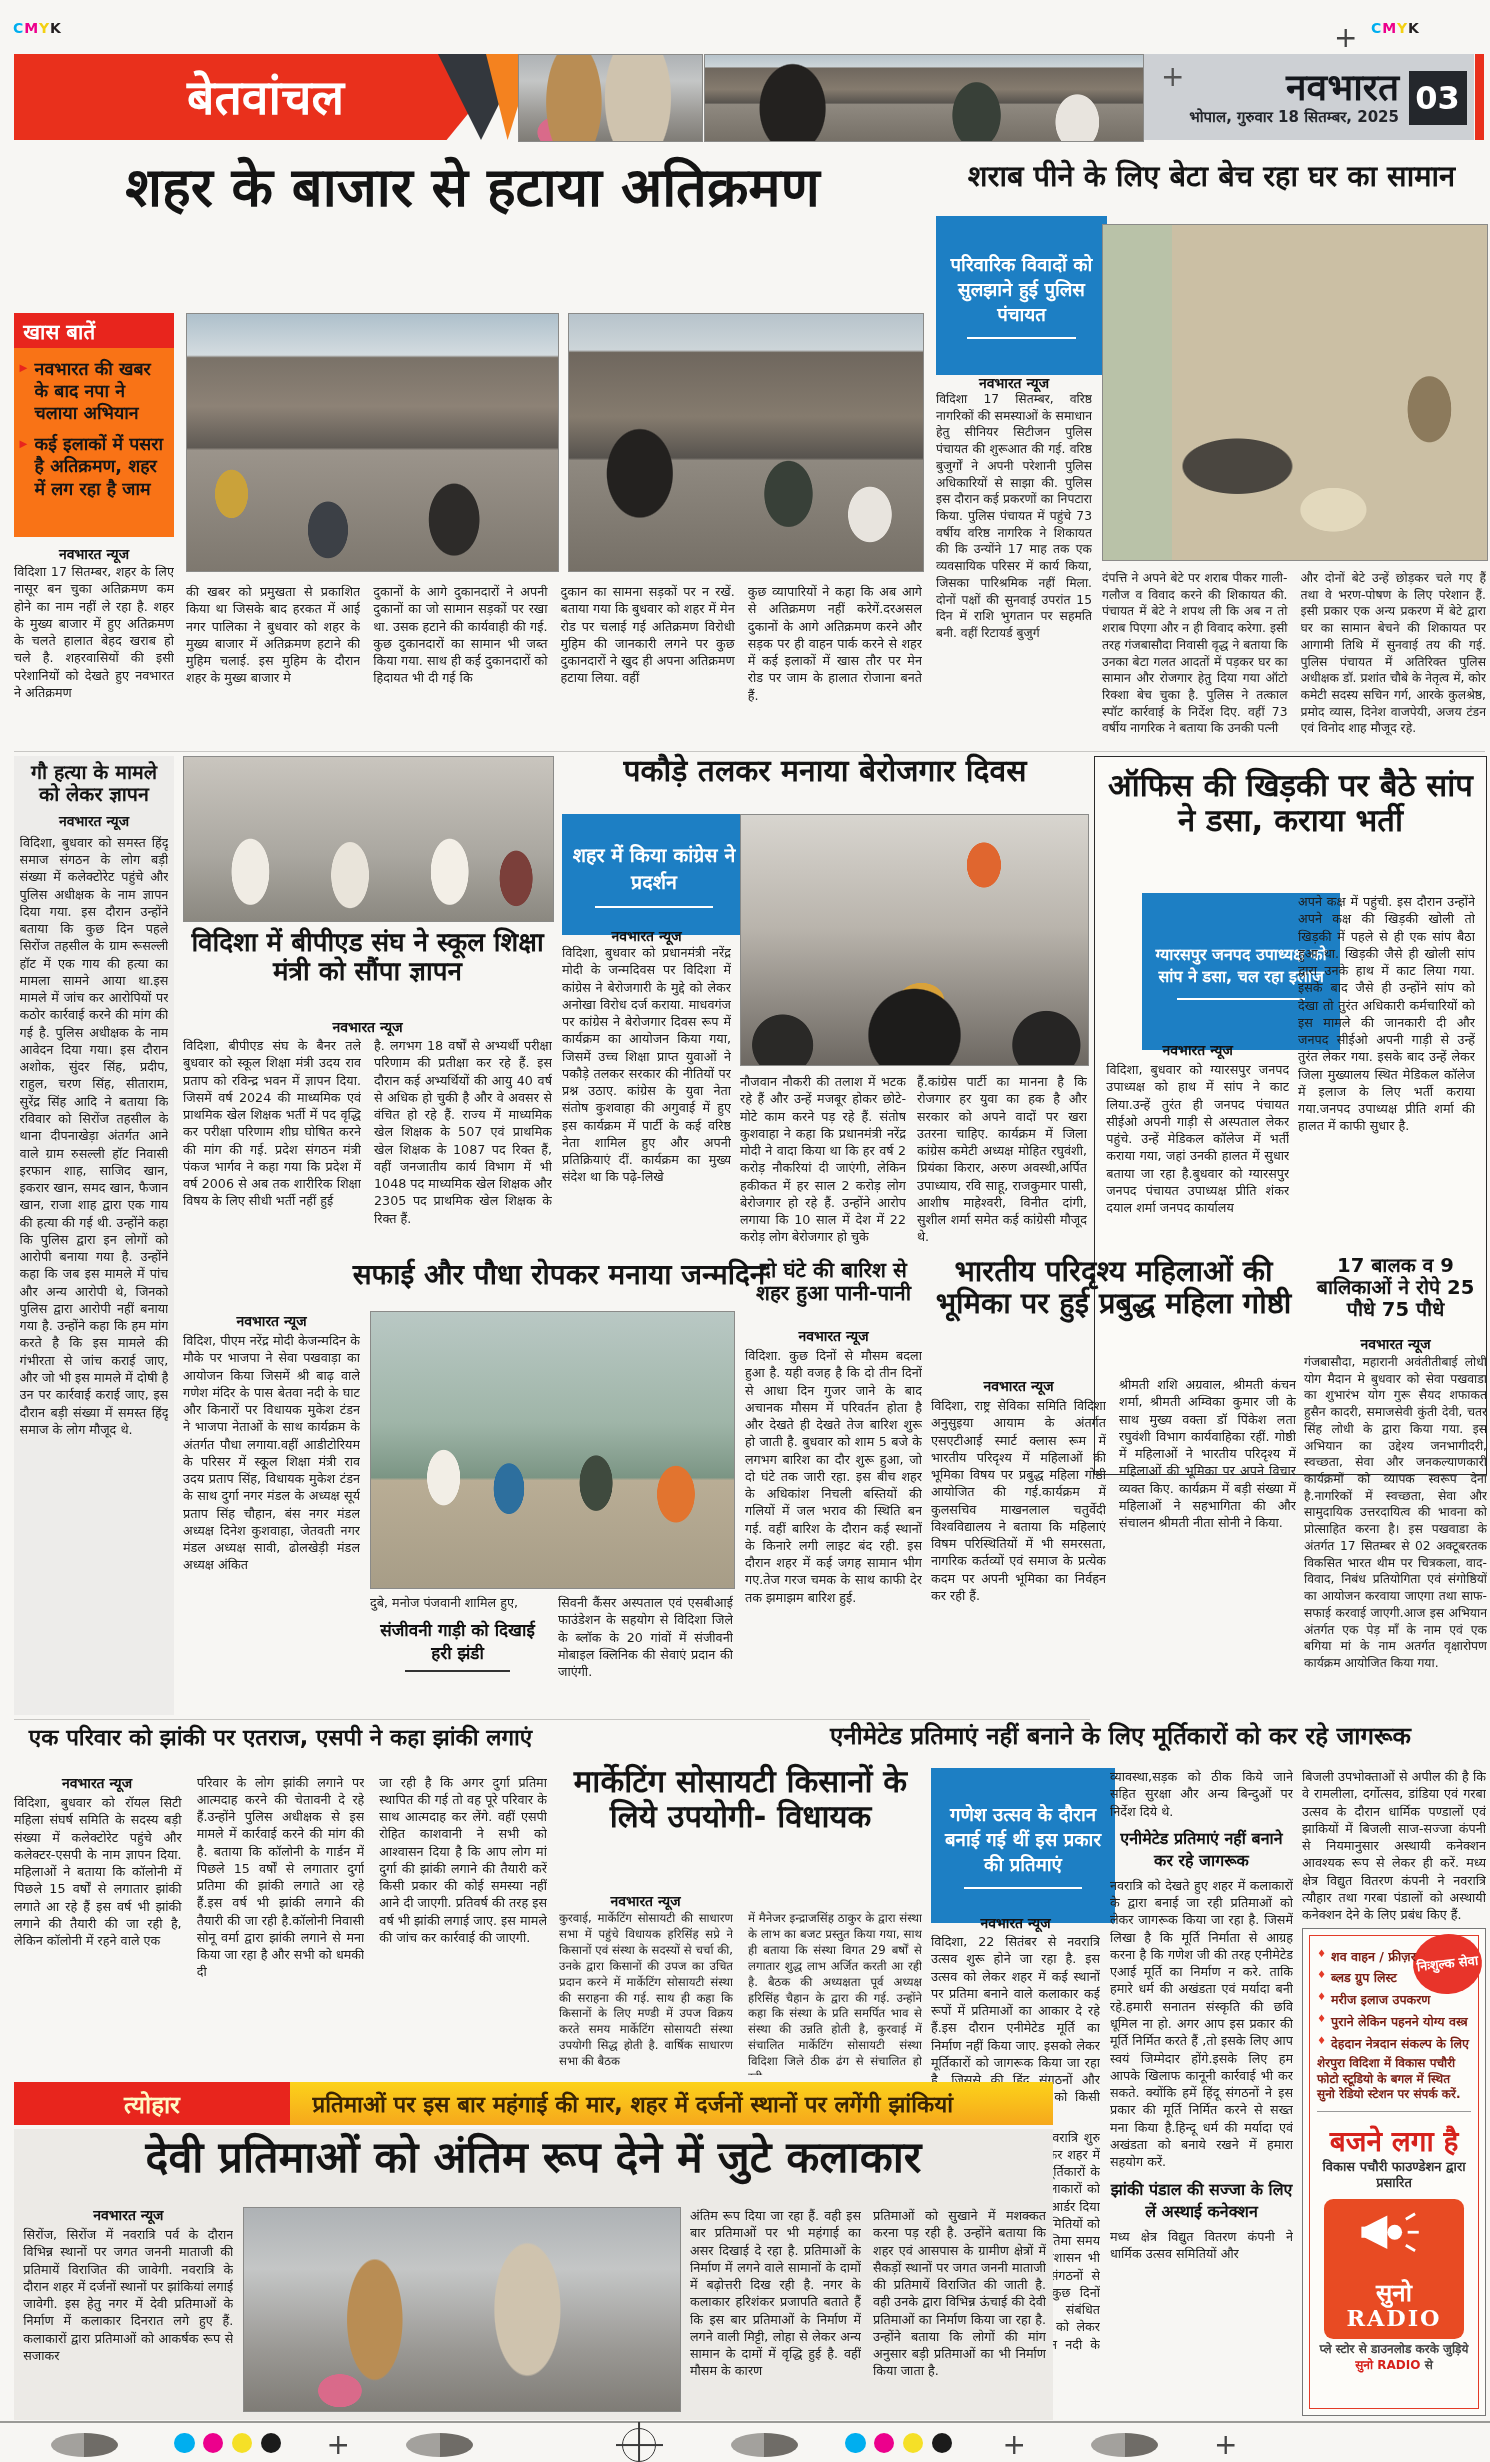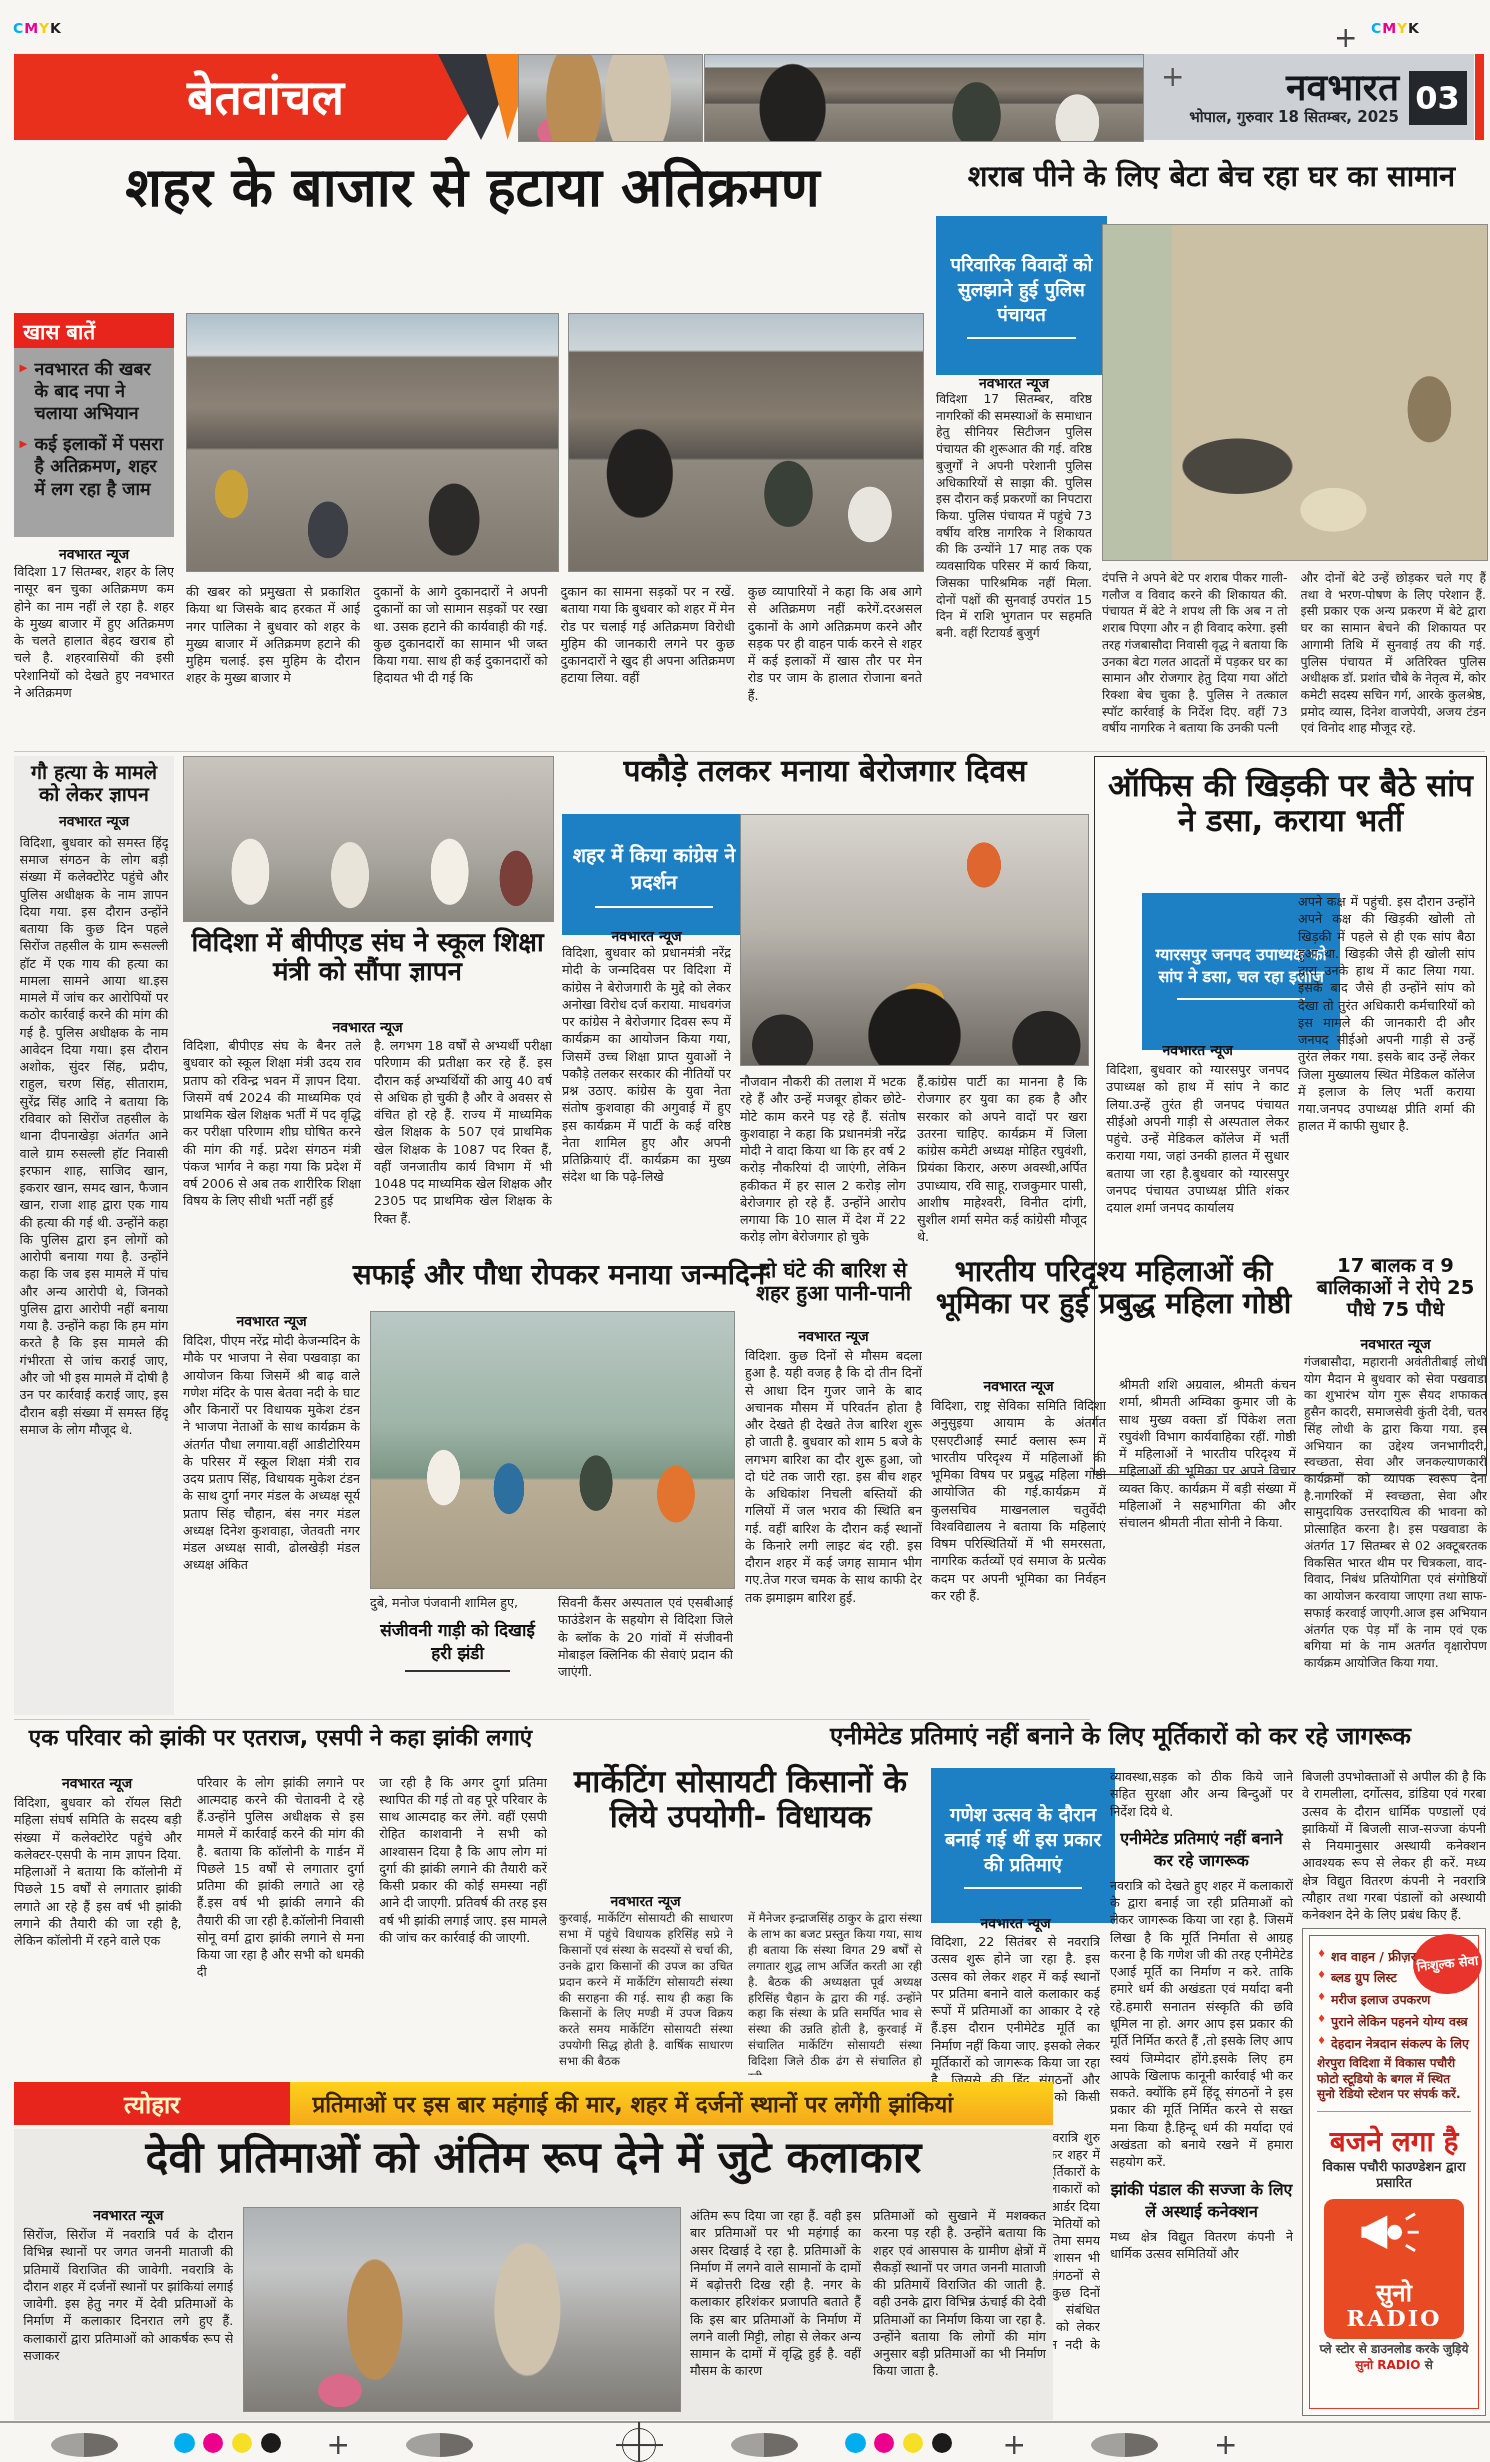--- a/index.html
+++ b/index.html
@@ -6,21 +6,21 @@
   .page{position:relative;width:1490px;height:2462px;background:#f7f6f3;
         font-family:"DejaVu Sans",sans-serif;color:#1b1b1b;overflow:hidden;}
   .abs{position:absolute;}
   .txt{font-size:12.7px;line-height:1.36;text-align:justify;overflow:hidden;color:#1d1d1d;}
   .byline{font-weight:bold;text-align:center;font-size:14px;color:#111;}
   .hl{font-weight:bold;color:#141414;text-align:center;line-height:1.12;}
   .subhl{font-weight:bold;text-align:center;color:#111;}
   .kicker{background:#1d7fc4;color:#fff;font-weight:bold;text-align:center;
           display:flex;flex-direction:column;justify-content:center;gap:7.5px;padding:9.3px 7.5px;}
   .kicker .kline{width:70%;height:1.9px;background:#fff;margin:3.7px auto 0;}
-  .graybox{background:#a3a3a3;}
+  .graybox{background:#f97316;}
   .ph{border:0.9px solid #8a8a88;}
   .rule{background:#c7c6c3;}
   
   .mh-red{background:#e9301c;clip-path:polygon(0 0,100% 0,86% 100%,0 100%);}
   .mh-dark{background:#33373d;clip-path:polygon(0 0,100% 0,50% 100%);}
   .mh-orange{background:#f4821f;clip-path:polygon(0 0,100% 0,45% 100%);}
   .mh-title{color:#fff;font-weight:bold;font-size:48px;line-height:86px;text-align:center;}
   .mh-gray{background:#cdd0d4;}
   .mh-paper{font-weight:bold;font-size:37px;color:#15181d;line-height:1;}
   .mh-pagebox{background:#24272c;color:#fff;font-weight:bold;font-size:32px;

